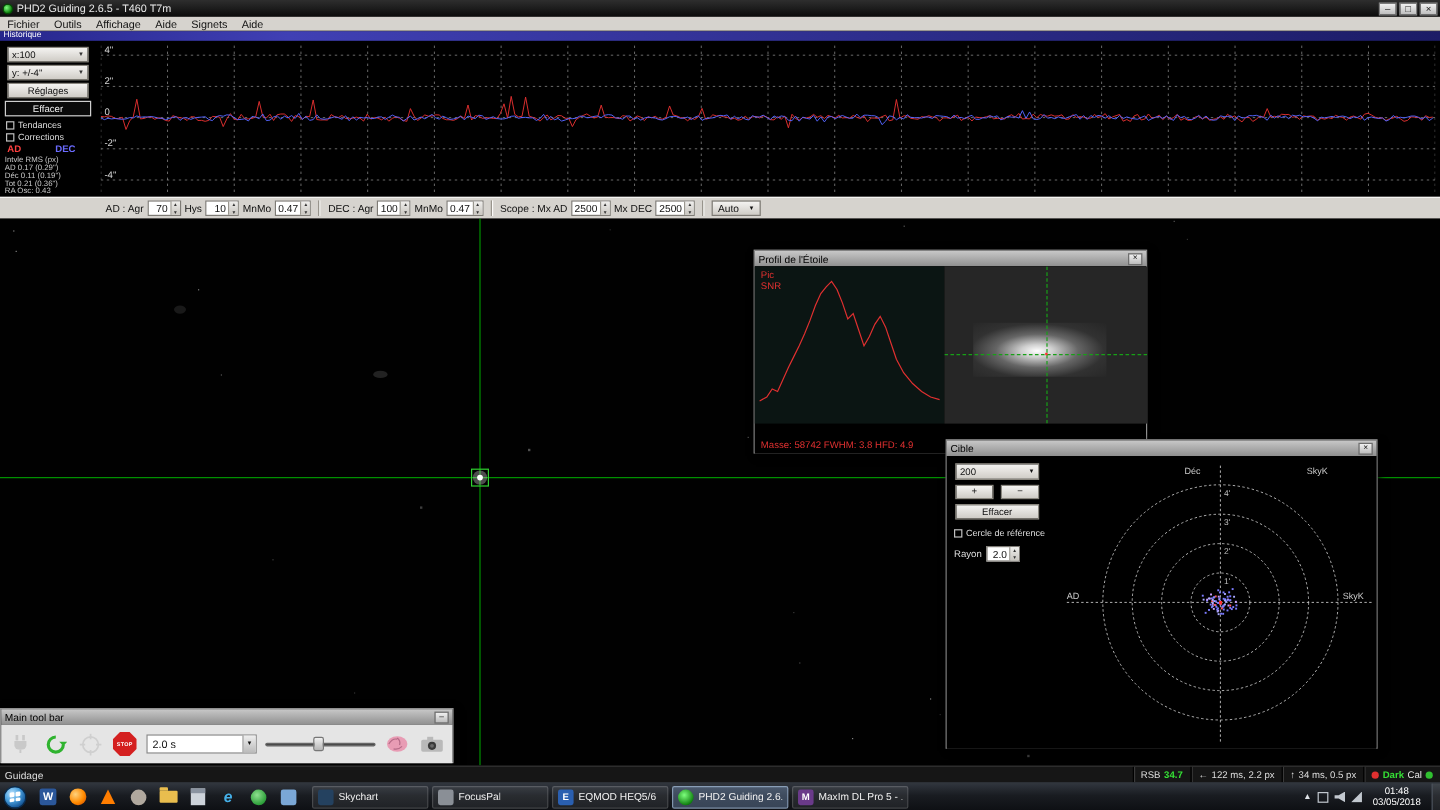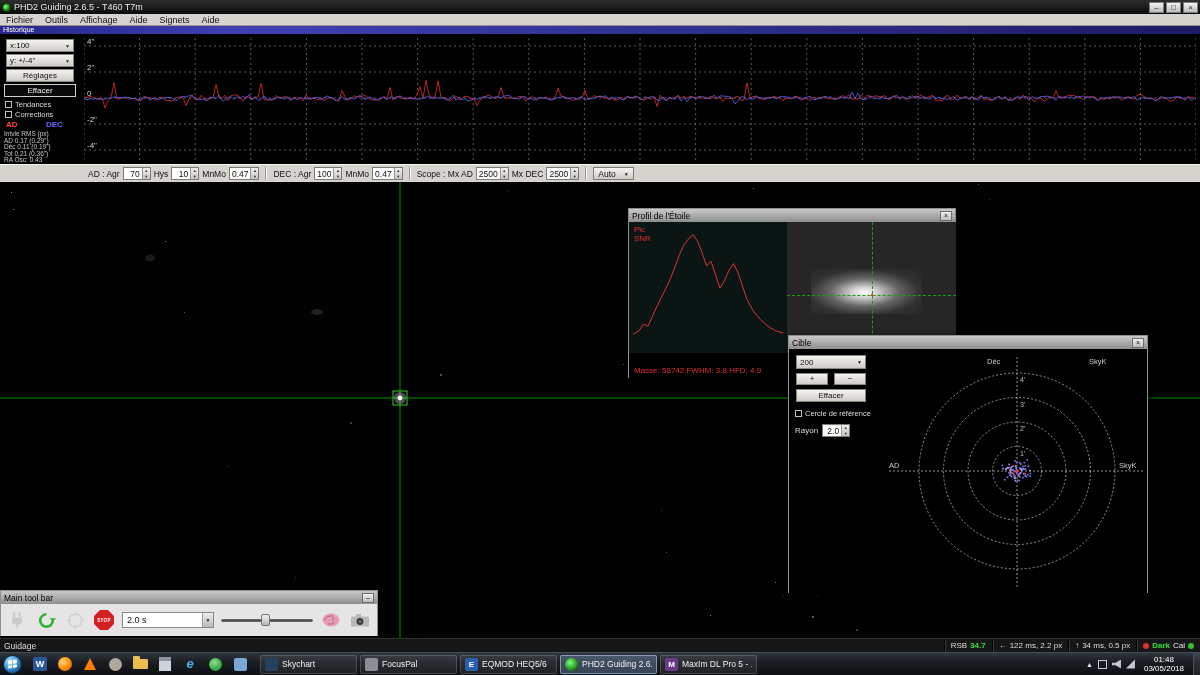--- a/index.html
+++ b/index.html
@@ -64,21 +64,21 @@
 .profil-pic{position:absolute;left:5px;top:3px;font-size:8px;color:#e03030;}
 .profil-snr{position:absolute;left:5px;top:12px;font-size:8px;color:#e03030;}
 .star-img{position:absolute;left:158px;top:0;width:169px;height:131px;background:#262626;overflow:hidden;}
 .star-blob{position:absolute;left:14%;top:36%;width:66%;height:34%;background:radial-gradient(ellipse at 48% 52%,#fff 0%,rgba(255,255,255,.78) 16%,rgba(205,205,205,.38) 42%,rgba(120,120,120,.14) 68%,transparent 100%);}
 .star-ch-v{position:absolute;left:50%;top:0;height:100%;border-left:1px dashed #17a017;}
 .star-ch-h{position:absolute;top:56%;left:0;width:100%;border-top:1px dashed #17a017;}
 .star-center-dot{position:absolute;left:calc(50% - 1px);top:calc(56% - 1px);width:2px;height:2px;background:#ff3030;}
 .profil-footer{position:absolute;left:5px;bottom:3px;font-size:8px;color:#e03030;white-space:nowrap;}
 
 
-.cible{left:788px;top:335px;width:360px;height:258px;z-index:6;}
+.cible{left:788px;top:366px;width:360px;height:258px;z-index:6;}
 .cible-body{position:relative;width:100%;height:244px;background:#000;}
 #target-svg{position:absolute;left:0;top:0;}
 .cible-zoom{position:absolute;left:7px;top:6px;width:70px;height:14px;background:linear-gradient(#f4f3f1,#cfccc6);border:1px solid #8a877f;display:flex;align-items:center;font-size:8px;padding:0 3px;color:#111;}
 .cible-zoom .dd{margin-left:auto;font-size:5px;}
 .cible-pm{position:absolute;top:24px;width:32px;height:12px;background:linear-gradient(#f4f3f1,#cfccc6);border:1px solid #8a877f;font-size:8px;line-height:10px;text-align:center;color:#111;}
 .cible-eff{position:absolute;left:7px;top:40px;width:70px;height:13px;background:linear-gradient(#f4f3f1,#cfccc6);border:1px solid #8a877f;font-size:8px;display:flex;align-items:center;justify-content:center;color:#111;}
 .cible-cb{position:absolute;left:6px;top:60px;display:flex;gap:3px;align-items:center;}
 .cible-rayon{position:absolute;left:6px;top:75px;display:flex;gap:4px;align-items:center;}
 .ray-label{font-size:8px;color:#ddd;}
 .ax-label{position:absolute;font-size:7.5px;color:#ccc;}

